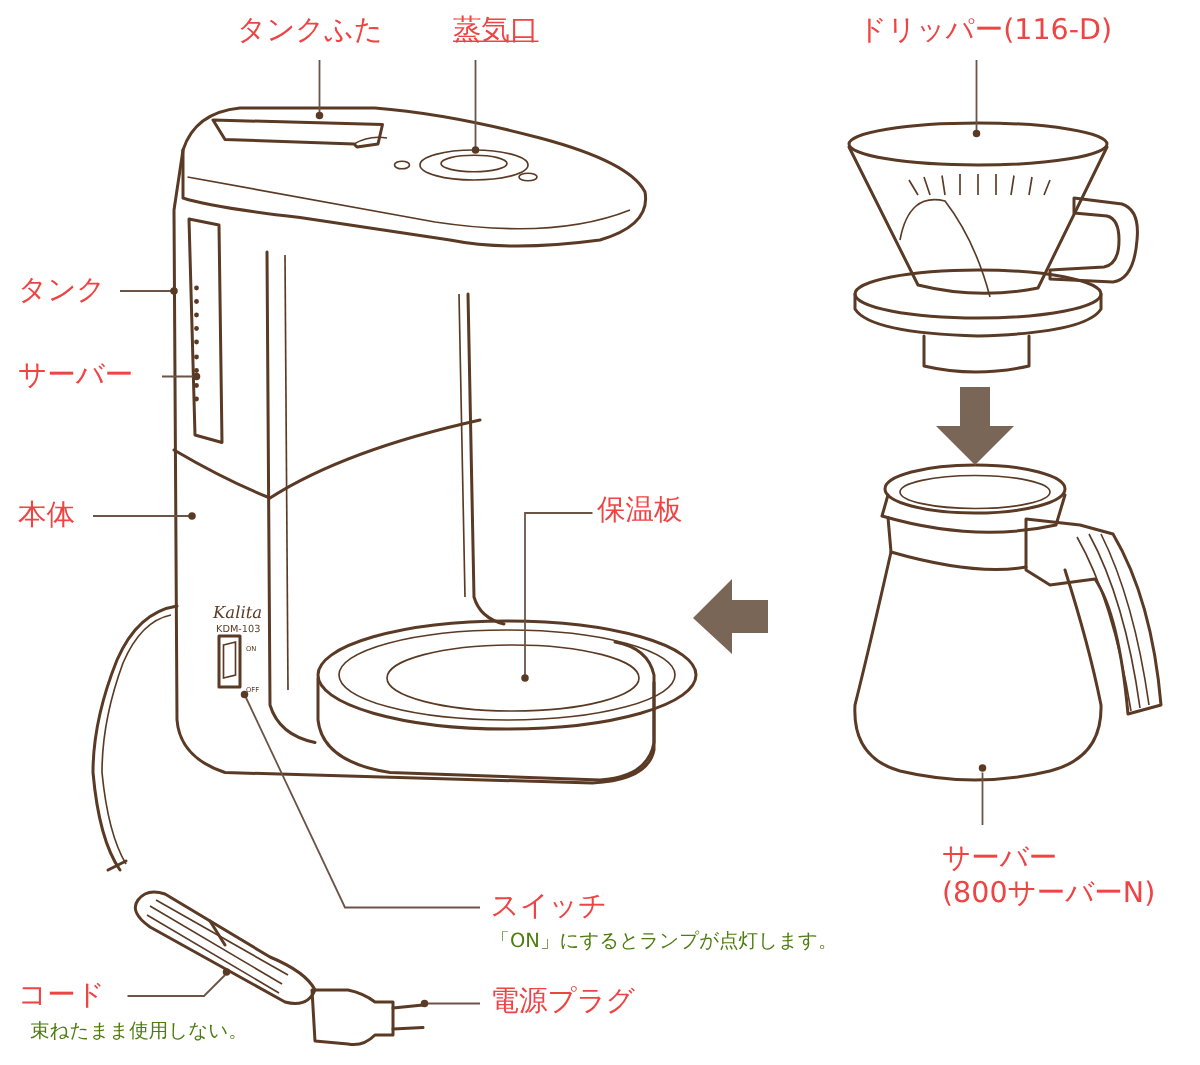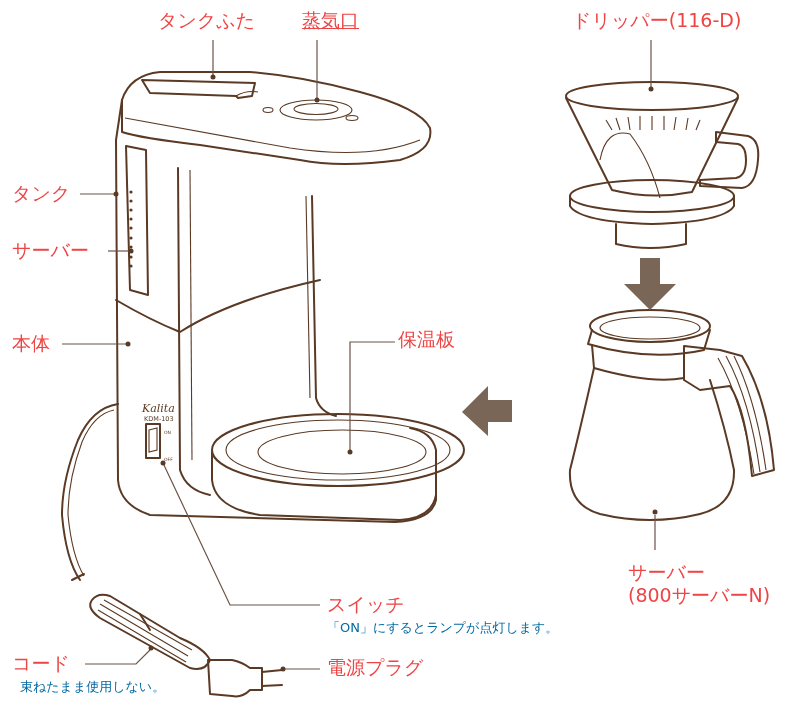--- a/index.html
+++ b/index.html
@@ -1,19 +1,19 @@
 <!DOCTYPE html>
 <html><head>
   <meta charset="utf-8">
   <style>
     html, body { margin: 0; padding: 0; background: #ffffff; }
     body { width: 800px; height: 710px; position: relative; overflow: hidden;
            font-family: "DejaVu Sans", "Liberation Sans", sans-serif; color: #4a3526; }
     .lbl { position: absolute; white-space: nowrap; font-size: 19px; color: #ef4444; line-height: 1.15; }
-    .sub { position: absolute; white-space: nowrap; font-size: 13px; color: #0369a1; line-height: 1.2; }
+    .sub { position: absolute; white-space: nowrap; font-size: 13px; color: #4d7c0f; line-height: 1.2; }
     svg.art { position: absolute; left: 0; top: 0; }
     .ink { fill: none; stroke: #5a3a24; stroke-width: 2; stroke-linejoin: round; stroke-linecap: round; }
     .thin { fill: none; stroke: #5a3a24; stroke-width: 1.1; }
     .leader { fill: none; stroke: #6b5446; stroke-width: 1.2; }
     .dot { fill: #5a3a24; }
     .arrow { fill: #7a6656; }
   </style>
 </head>
 <body>
 

